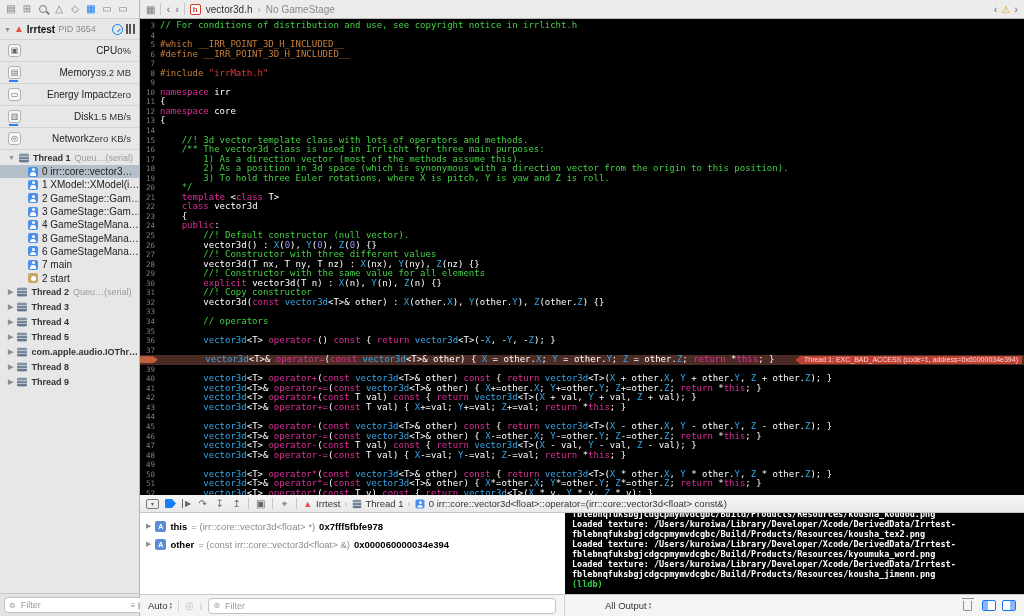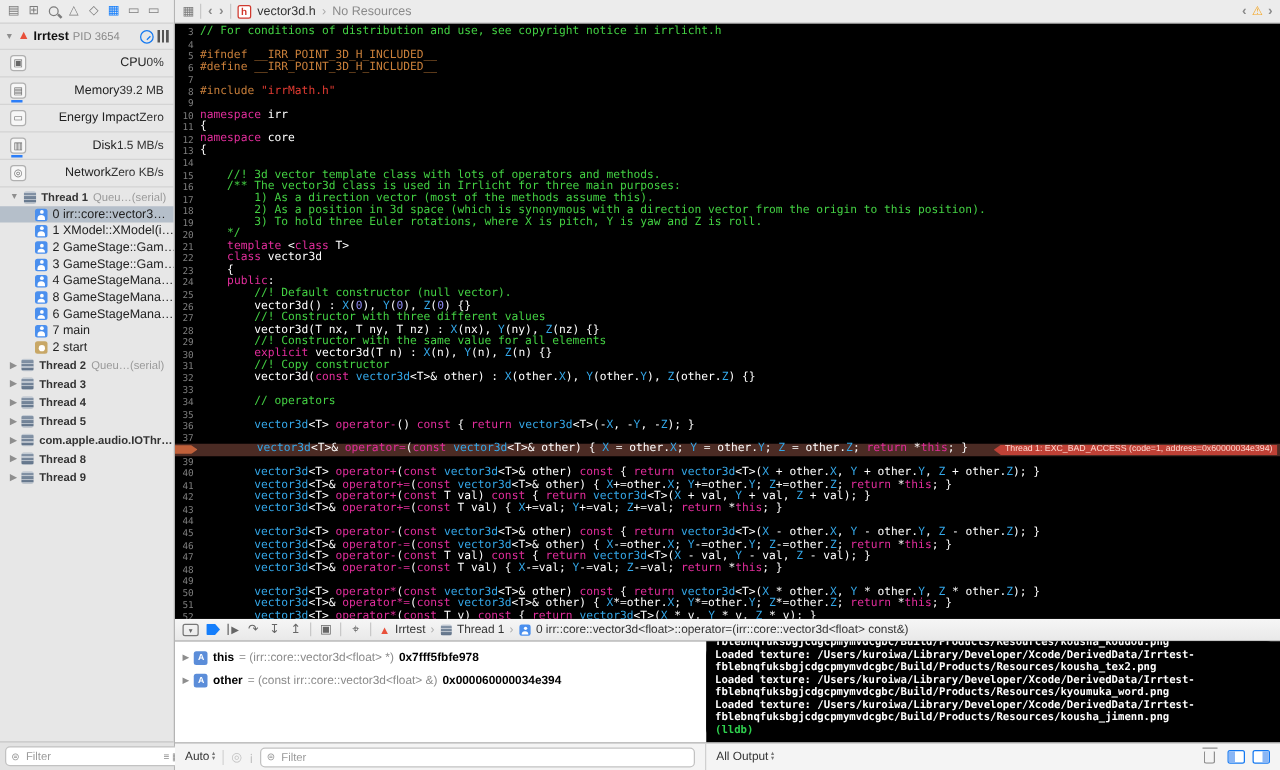--- a/index.html
+++ b/index.html
@@ -93,21 +93,21 @@
           display:flex;align-items:center;justify-content:center;flex:none;}
   .var-name{font-weight:bold;color:#000;}
   .var-type{color:#8a8a8a;}
   .var-value{color:#000;font-weight:bold;}
   .consolepane{flex:1;background:#000;overflow:hidden;padding:0 0 0 7px;
      font-family:"DejaVu Sans Mono",monospace;font-size:8.5px;font-weight:bold;color:#fff;border-radius:11px;}
   .con-line{height:10px;line-height:10px;white-space:pre;}
   .con-line.half{margin-top:-4px;}
   .con-prompt{color:#2fd14e;}
   
-  .bottombar{height:22px;background:#f4f4f4;border-top:1px solid #c8c8c8;display:flex;}
+  .bottombar{height:22px;background:#f4f4f4;border-top:1px solid #c8c8c8;display:flex;gap:32px;}
   .bb-left{width:425px;border-right:1px solid #d0d0d0;display:flex;align-items:center;padding:0 8px;gap:6px;}
   .bb-right{flex:1;display:flex;align-items:center;padding:0 8px;gap:6px;}
   .popup{display:flex;align-items:center;gap:2px;font-size:9.5px;color:#333;}
   .popup .arrows{display:flex;flex-direction:column;font-size:5px;line-height:3.5px;color:#777;}
   .bb-sep{width:1px;height:12px;background:#d4d4d4;}
   .bb-dim{color:#c0c0c0;font-size:10px;}
   .bb-filter{width:128px;margin-left:auto;}
   .spacer{flex:1;}
   .trash{width:9px;height:10px;border:1px solid #8e8e8e;border-top:none;border-radius:0 0 2px 2px;position:relative;margin-right:4px;}
   .trash::before{content:"";position:absolute;top:-3px;left:-2.5px;width:12px;height:1.5px;background:#8e8e8e;}
@@ -263,32 +263,32 @@
   <main class="main">
     <div class="jumpbar">
       <span class="jb-grid">▦</span>
       <span class="jb-sep"></span>
       <span class="jb-chev">‹</span>
       <span class="jb-chev">›</span>
       <span class="jb-sep"></span>
       <span class="hbadge">h</span>
       <span>vector3d.h</span>
       <span class="jb-crumbsep">›</span>
-      <span class="jb-dim">No Resources</span>
+      <span class="jb-dim">No GameStage</span>
       <div class="jb-right">
         <span class="jb-chev">‹</span>
         <span class="warn-tri">⚠</span>
         <span class="jb-chev">›</span>
       </div>
     </div>
 
     <div class="editor" id="editor">
         <div class="crow"><span class="ln">3</span><span><span class="cm">// For conditions of distribution and use, see copyright notice in irrlicht.h</span></span></div>
         <div class="crow"><span class="ln">4</span><span></span></div>
-        <div class="crow"><span class="ln">5</span><span><span class="pre">#ifndef __IRR_POINT_3D_H_INCLUDED__</span></span></div>
+        <div class="crow"><span class="ln">5</span><span><span class="pre">#which __IRR_POINT_3D_H_INCLUDED__</span></span></div>
         <div class="crow"><span class="ln">6</span><span><span class="pre">#define __IRR_POINT_3D_H_INCLUDED__</span></span></div>
         <div class="crow"><span class="ln">7</span><span></span></div>
         <div class="crow"><span class="ln">8</span><span><span class="pre">#include </span><span class="str">"irrMath.h"</span></span></div>
         <div class="crow"><span class="ln">9</span><span></span></div>
         <div class="crow"><span class="ln">10</span><span><span class="kw">namespace</span><span class="pl"> irr</span></span></div>
         <div class="crow"><span class="ln">11</span><span><span class="pl">{</span></span></div>
         <div class="crow"><span class="ln">12</span><span><span class="kw">namespace</span><span class="pl"> core</span></span></div>
         <div class="crow"><span class="ln">13</span><span><span class="pl">{</span></span></div>
         <div class="crow"><span class="ln">14</span><span></span></div>
         <div class="crow"><span class="ln">15</span><span><span class="cm">    //! 3d vector template class with lots of operators and methods.</span></span></div>

